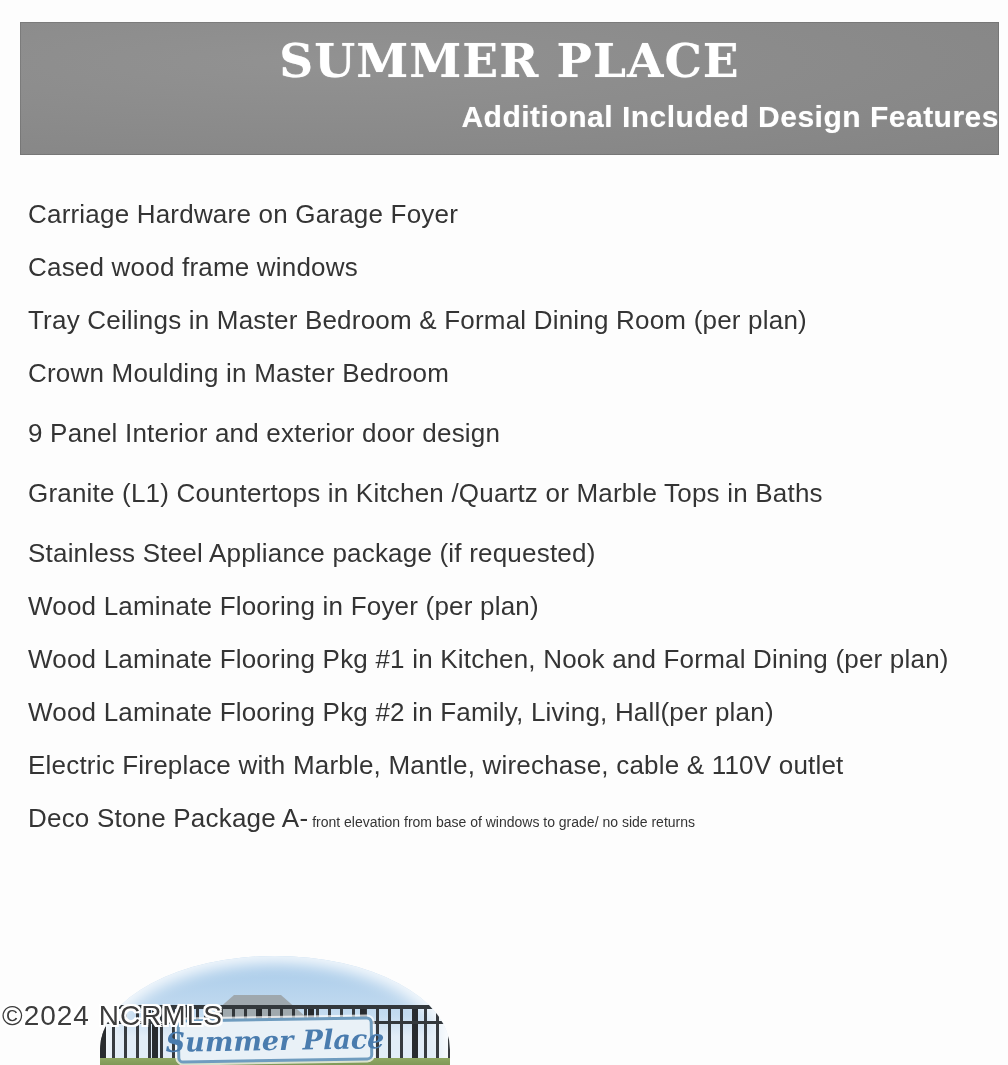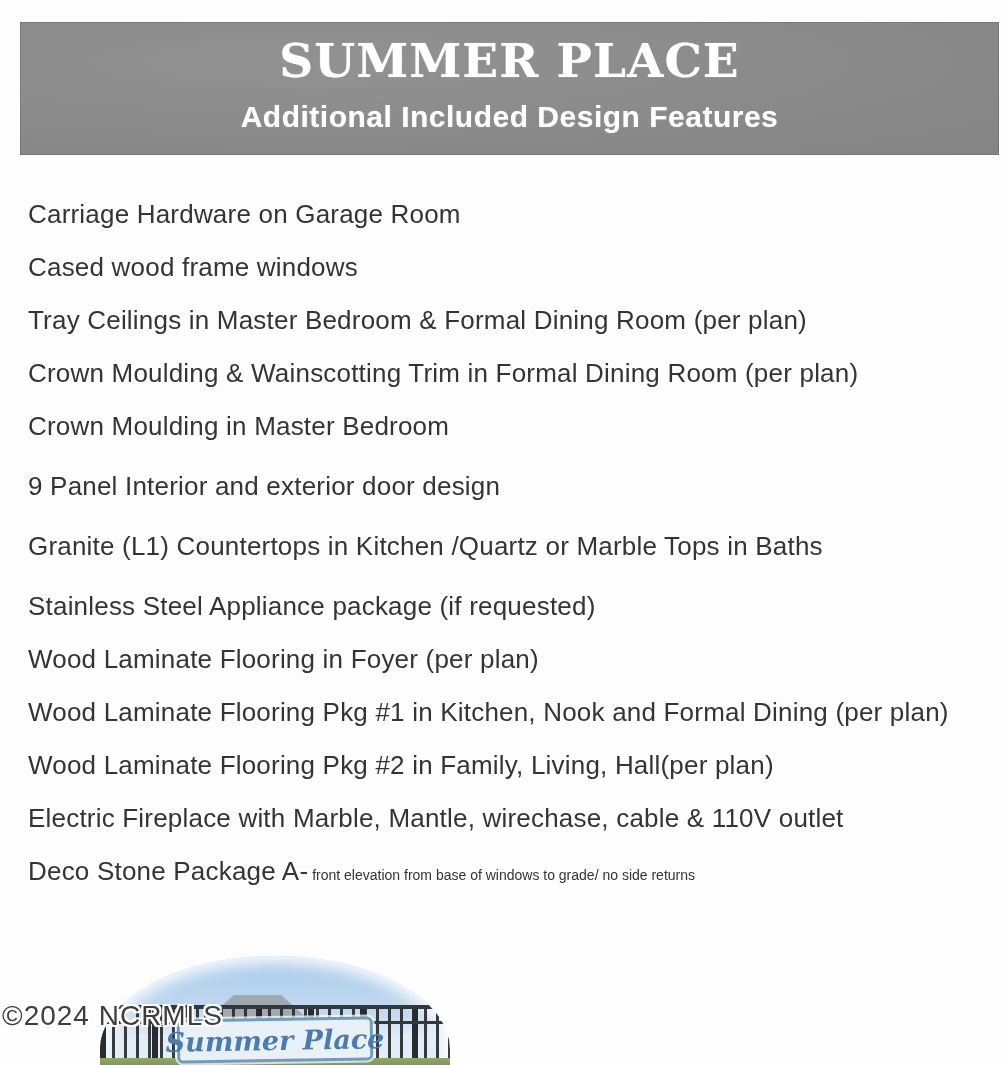--- a/index.html
+++ b/index.html
@@ -37,20 +37,21 @@
     text-shadow: 0 0 1px rgba(255,255,255,0.6);
   }
   .banner-subtitle {
     margin-top: 12px;
     font-family: "Liberation Sans", sans-serif;
     font-weight: bold;
     font-size: 30px;
     line-height: 34px;
     letter-spacing: 0.5px;
     text-shadow: 0 0 1px rgba(255,255,255,0.5);
+    text-align: right;
   }
 
   
   .features {
     position: absolute;
     left: 28px;
     top: 198px;
     right: 20px;
     list-style: none;
     color: #343434;
@@ -148,24 +149,23 @@
 <body>
 
 <div class="page">
 
   <div class="banner">
     <div class="banner-title">SUMMER PLACE</div>
     <div class="banner-subtitle">Additional Included Design Features</div>
   </div>
 
   <ul class="features">
-    <li>Carriage Hardware on Garage Room</li>
+    <li>Carriage Hardware on Garage Foyer</li>
     <li>Cased wood frame windows</li>
     <li>Tray Ceilings in Master Bedroom &amp; Formal Dining Room (per plan)</li>
-    <li>Crown Moulding &amp; Wainscotting Trim in Formal Dining Room (per plan)</li>
     <li>Crown Moulding in Master Bedroom</li>
     <li class="mt-lg">9 Panel Interior and exterior door design</li>
     <li class="mt-lg">Granite (L1) Countertops in Kitchen /Quartz or Marble Tops in Baths</li>
     <li class="mt-lg">Stainless Steel Appliance package (if requested)</li>
     <li>Wood Laminate Flooring in Foyer (per plan)</li>
     <li>Wood Laminate Flooring  Pkg #1 in Kitchen, Nook and Formal Dining (per plan)</li>
     <li>Wood Laminate Flooring  Pkg #2 in Family, Living, Hall(per plan)</li>
     <li>Electric Fireplace with Marble, Mantle, wirechase, cable &amp; 110V outlet</li>
     <li><span>Deco Stone Package A-</span><span class="deco-suffix"> front elevation from base of windows to grade/ no side returns</span></li>
   </ul>

